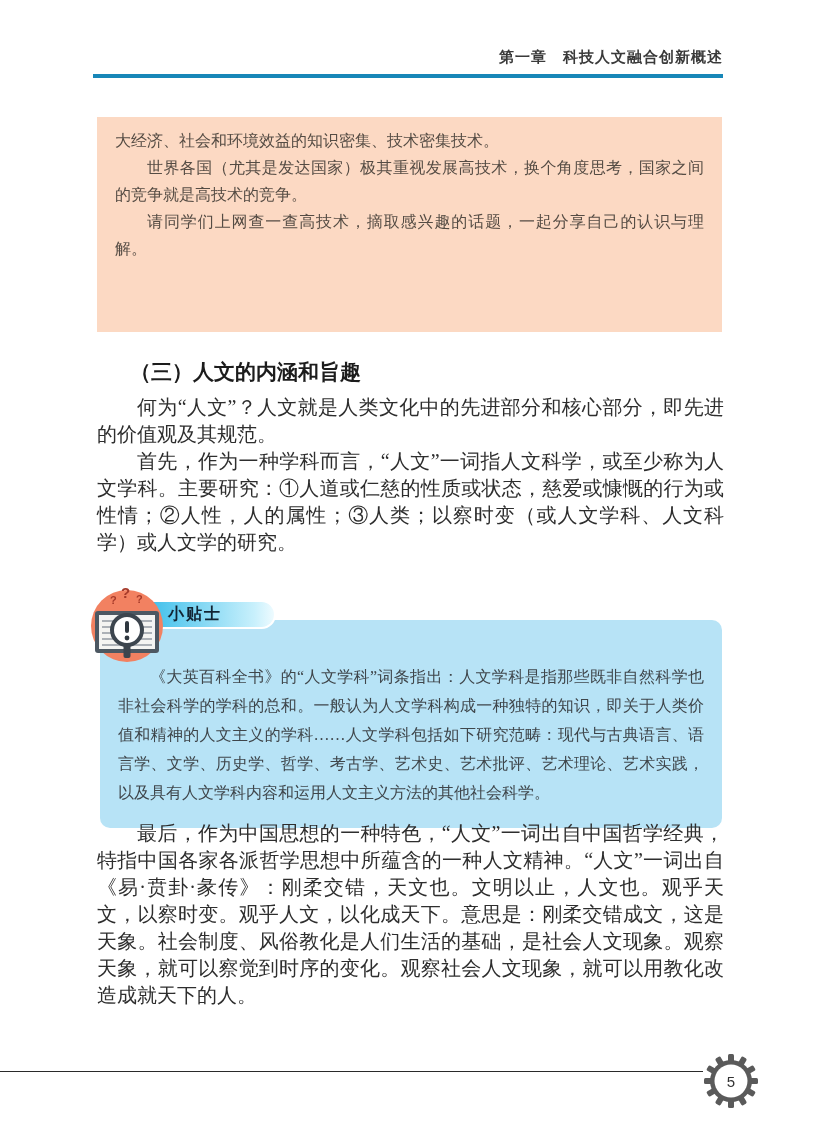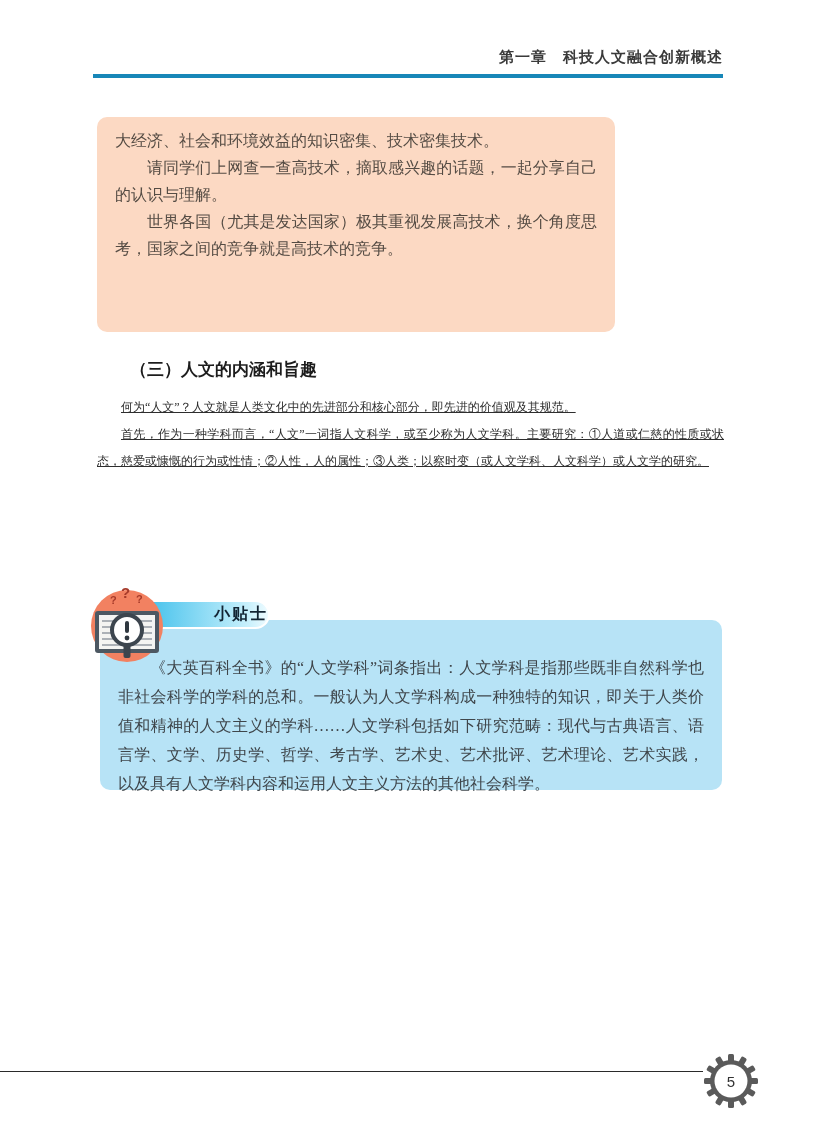--- a/index.html
+++ b/index.html
@@ -23,66 +23,66 @@
     font-size:15px;font-weight:bold;color:#3a3a3a;
     letter-spacing:1px;
   }
   .header-rule{
     position:absolute;top:74px;left:93px;width:630px;height:4px;
     background:#1787b8;
   }
 
   
   .pink-box{
-    position:absolute;left:97px;top:117px;width:518px;height:215px;
-    background:#fcd9c3;border-radius:10px;
+    position:absolute;left:97px;top:117px;width:625px;height:215px;
+    background:#fcd9c3;border-radius:0;
     box-sizing:border-box;padding:10px 18px 8px 18px;
     color:#554c44;
   }
   .pink-box p{
     margin:0;font-size:16px;line-height:27px;
     text-align:justify;text-indent:2em;
   }
   .pink-box p.no-indent{text-indent:0;}
 
   
   .section-heading{
     position:absolute;left:130px;top:358px;
     font-family:Liberation Sans, sans-serif;
-    font-size:17px;font-weight:bold;color:#1c1c1c;
+    font-size:21px;font-weight:bold;color:#1c1c1c;
   }
   .body-block{
     position:absolute;left:97px;width:627px;
     color:#2e2e2e;
   }
   .body-block p{
-    margin:0;font-size:12px;line-height:27px;
-    text-align:justify;text-indent:2em;text-decoration:underline;
+    margin:0;font-size:20px;line-height:27px;
+    text-align:justify;text-indent:2em;
   }
   .block-a{top:394px;}
   .block-b{top:820px;}
 
   
   .tip-panel{
-    position:absolute;left:100px;top:620px;width:622px;height:170px;
+    position:absolute;left:100px;top:620px;width:622px;height:208px;
     background:#b7e3f6;border-radius:10px;
-    box-sizing:border-box;padding:33px 18px 0 18px;
+    box-sizing:border-box;padding:42px 18px 0 18px;
     color:#3f464b;
   }
   .tip-panel p{
     margin:0;font-size:16px;line-height:29px;
     text-align:justify;text-indent:2em;
   }
   .tip-header{
-    position:absolute;left:104px;top:600px;width:166px;height:29px;
+    position:absolute;left:110px;top:600px;width:166px;height:29px;
     border-radius:0 15px 15px 0;
     background:linear-gradient(90deg,#0fa9e0 0%,#57c8ee 35%,#c8f0fc 88%,#eefbff 100%);
     border-top:2px solid #ffffff;border-right:2px solid #ffffff;border-bottom:2px solid #ffffff;
     box-sizing:border-box;
-    display:flex;align-items:center;justify-content:flex-end;
+    display:flex;align-items:center;justify-content:flex-start;
     padding-left:58px;
   }
   .tip-header span{
     font-family:var(--sans);
     font-size:16px;font-weight:bold;color:#122433;letter-spacing:2px;
   }
   .tip-icon{
     position:absolute;left:86px;top:582px;width:82px;height:82px;
   }
 
@@ -103,22 +103,22 @@
 </head>
 <body>
 
 <div class="page">
 
   <div class="chapter-header">第一章　科技人文融合创新概述</div>
   <div class="header-rule"></div>
 
   <div class="pink-box">
     <p class="no-indent">大经济、社会和环境效益的知识密集、技术密集技术。</p>
+    <p>世界各国（尤其是发达国家）极其重视发展高技术，换个角度思考，国家之间的竞争就是高技术的竞争。</p>
     <p>请同学们上网查一查高技术，摘取感兴趣的话题，一起分享自己的认识与理解。</p>
-    <p>世界各国（尤其是发达国家）极其重视发展高技术，换个角度思考，国家之间的竞争就是高技术的竞争。</p>
   </div>
 
   <div class="section-heading">（三）人文的内涵和旨趣</div>
 
   <div class="body-block block-a">
     <p>何为“人文”？人文就是人类文化中的先进部分和核心部分，即先进的价值观及其规范。</p>
     <p>首先，作为一种学科而言，“人文”一词指人文科学，或至少称为人文学科。主要研究：①人道或仁慈的性质或状态，慈爱或慷慨的行为或性情；②人性，人的属性；③人类；以察时变（或人文学科、人文科学）或人文学的研究。</p>
   </div>
 
   <div class="tip-panel">
@@ -154,20 +154,21 @@
 
     <g>
       <rect x="37.5" y="58" width="7" height="18" rx="2" fill="#3c454e"></rect>
       <circle cx="41" cy="48" r="15" fill="#ffffff" stroke="#3c454e" stroke-width="4"></circle>
       <rect x="39" y="39" width="4" height="12" rx="2" fill="#2f373f"></rect>
       <circle cx="41" cy="56" r="2.4" fill="#2f373f"></circle>
     </g>
   </svg>
 
   <div class="body-block block-b">
+    <p>最后，作为中国思想的一种特色，“人文”一词出自中国哲学经典，特指中国各家各派哲学思想中所蕴含的一种人文精神。“人文”一词出自《易·贲卦·彖传》：刚柔交错，天文也。文明以止，人文也。观乎天文，以察时变。观乎人文，以化成天下。意思是：刚柔交错成文，这是天象。社会制度、风俗教化是人们生活的基础，是社会人文现象。观察天象，就可以察觉到时序的变化。观察社会人文现象，就可以用教化改造成就天下的人。</p>
   </div>
 
   <div class="footer-rule"></div>
   <div class="page-gear">
     <svg viewBox="0 0 54 54" width="54" height="54" aria-hidden="true">
       <g fill="#5a5a5a">
         <g id="t">
             <rect x="24" y="0" width="6" height="10" rx="1.5"></rect>
           </g>
         <rect x="24" y="0" width="6" height="10" rx="1.5" transform="rotate(30 27 27)"></rect>

